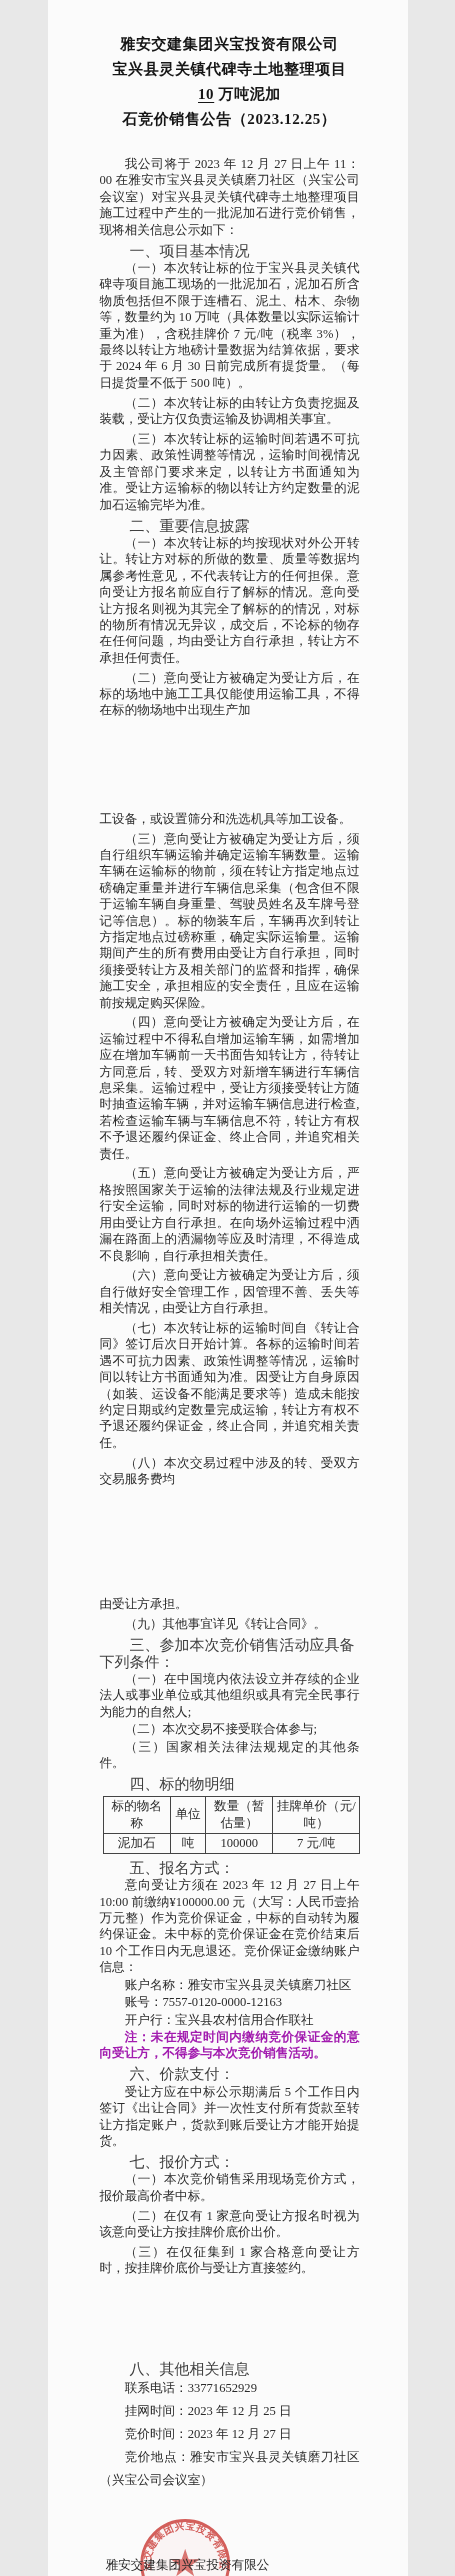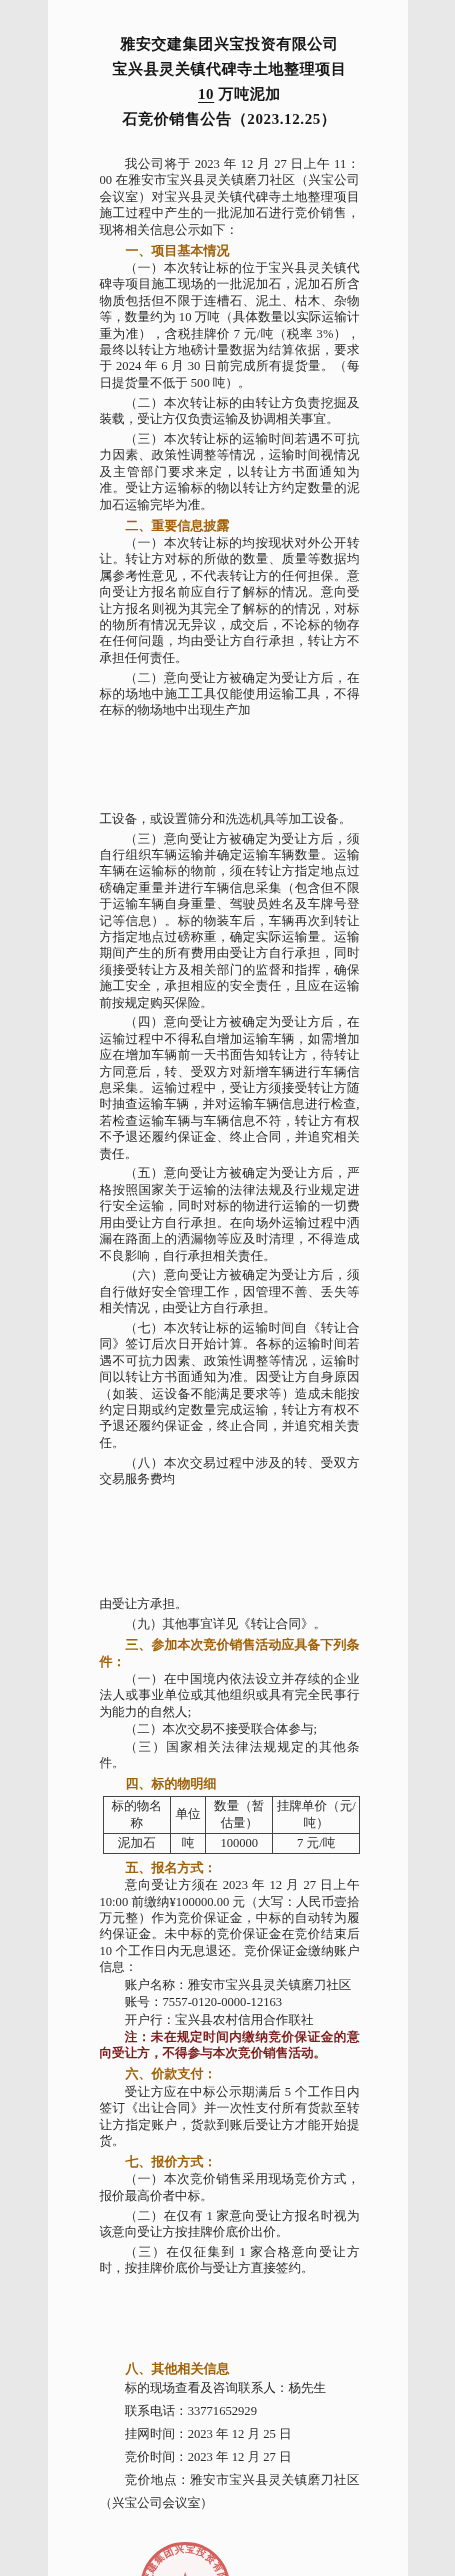--- a/index.html
+++ b/index.html
@@ -28,28 +28,28 @@
     line-height:16.4px;
     text-align:justify;
     text-indent:2em;
     margin:3.4px 0 0 0;
   }
   .para.first{margin-top:24px;}
   .para.cont{text-indent:0;}
   .para.tight{margin-top:1px;}
   .heading{
     font-family:"Liberation Sans","DejaVu Sans",sans-serif;
-    font-weight:bold;
-    font-size:13px;
+    font-weight:normal;
+    font-size:15px;
     line-height:16.4px;
     text-indent:2em;
     margin:4.6px 0 0 0;
-    color:#a16207;
+    color:#404040;
   }
-  .bold-note{font-weight:bold;color:#7f1d1d;}
+  .bold-note{font-weight:bold;color:#a21caf;}
   .gap-page2{margin-top:92px;}
   .gap-page3{margin-top:109px;}
   .gap-page4{margin-top:84px;}
   table.lots{
     border-collapse:collapse;
     width:99%;
     margin:3.4px 0 0 3.4px;
     font-size:12.6px;
     text-align:center;
     padding-left:16px;
@@ -159,21 +159,20 @@
       <p class="para tight">受让方应在中标公示期满后 5 个工作日内签订《出让合同》并一次性支付所有货款至转让方指定账户，货款到账后受让方才能开始提货。</p>
 
       <p class="heading">七、报价方式：</p>
       <p class="para tight">（一）本次竞价销售采用现场竞价方式，报价最高价者中标。</p>
       <p class="para">（二）在仅有 1 家意向受让方报名时视为该意向受让方按挂牌价底价出价。</p>
       <p class="para">（三）在仅征集到 1 家合格意向受让方时，按挂牌价底价与受让方直接签约。</p>
     </div>
 
     <div class="gap-page4 contact-block">
       <p class="heading">八、其他相关信息</p>
-      <p class="para">标的现场查看及咨询联系人：杨先生</p>
       <p class="para">联系电话：33771652929</p>
       <p class="para">挂网时间：2023 年 12 月 25 日</p>
       <p class="para">竞价时间：2023 年 12 月 27 日</p>
       <p class="para">竞价地点：雅安市宝兴县灵关镇磨刀社区（兴宝公司会议室）</p>
 
       <div class="signature">
         <svg class="stamp" viewBox="0 0 160 160" width="94" height="94" aria-hidden="true" style="font-size:22px">
           <circle cx="80" cy="80" r="74" fill="rgba(217,83,79,0.04)" stroke="#d4524e" stroke-width="5"></circle>
           <polygon points="80,54 85.9,71.9 104.7,72 89.5,83.1 95.3,101 80,90 64.7,101 70.5,83.1 55.3,72 74.1,71.9" fill="#d4524e" opacity="0.85"></polygon>
           <path id="stampArc" d="M 22,96 A 60,60 0 1 1 138,96" fill="none"></path>

